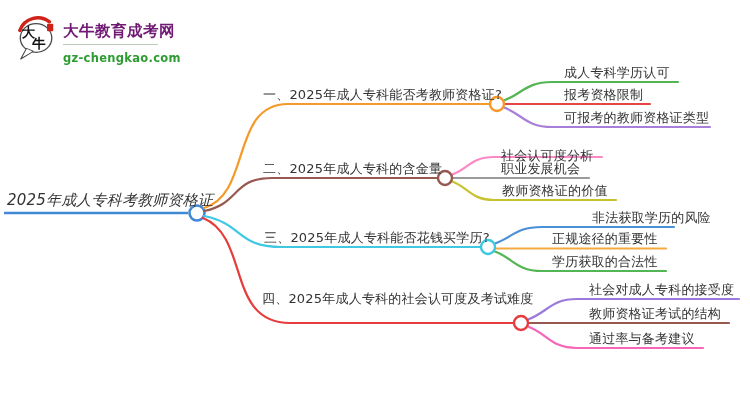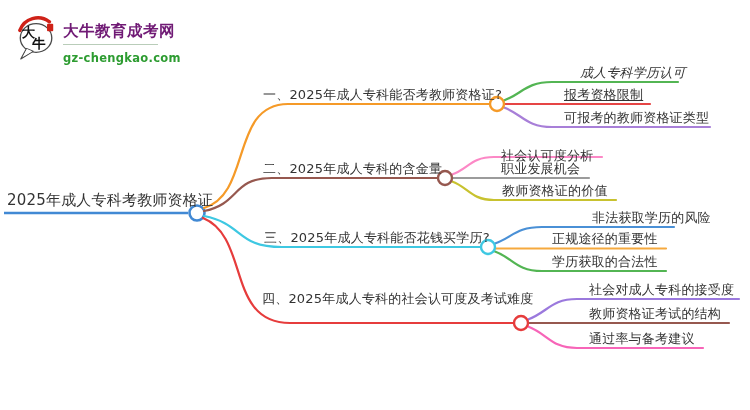--- a/index.html
+++ b/index.html
@@ -6,21 +6,21 @@
   body{
     width:750px;height:410px;background:#ffffff;overflow:hidden;position:relative;
     font-family:"DejaVu Sans","Liberation Sans",sans-serif;
   }
   #stage{position:absolute;inset:0;width:750px;height:410px;}
   svg.canvas{position:absolute;left:0;top:0;width:750px;height:410px;}
   .label{
     position:absolute;white-space:nowrap;color:#333333;line-height:1.15;
     letter-spacing:0.2px;
   }
-  .root-label{font-size:15px;font-weight:500;}
+  .root-label{font-size:15px;font-weight:500;font-style:italic;}
   .branch-label{font-size:13px;}
   .sub-label{font-size:13px;}
   
   .logo{position:absolute;left:16px;top:14px;display:flex;align-items:flex-start;}
   .logo-icon{width:42px;height:48px;flex:0 0 auto;}
   .logo-text{margin-left:5px;padding-top:7px;}
   .logo-title{font-size:15.5px;font-weight:bold;color:#701a75;letter-spacing:0.5px;}
   .logo-divider{height:1px;background:#b9cdb9;margin:2px 0 1px 0;width:95px;}
   .logo-url{font-size:11.5px;font-weight:bold;color:#2d9c31;letter-spacing:0.3px;margin-top:6px;}
 </style>
@@ -86,22 +86,22 @@
     <div class="logo-text">
       <div class="logo-title">大牛教育成考网</div>
       <div class="logo-divider"></div>
       <div class="logo-url">gz-chengkao.com</div>
     </div>
   </div>
 
   <div class="label root-label" style="left:7px;top:192px;">2025年成人专科考教师资格证</div>
 
   <div class="label branch-label" style="left:263px;top:88px;">一、2025年成人专科能否考教师资格证?</div>
-  <div class="label sub-label" style="left:580px;top:66px;font-style:italic;">成人专科学历认可</div>
-  <div class="label sub-label" style="left:564px;top:88px;text-decoration:underline;">报考资格限制</div>
+  <div class="label sub-label" style="left:564px;top:66px;">成人专科学历认可</div>
+  <div class="label sub-label" style="left:564px;top:88px;">报考资格限制</div>
   <div class="label sub-label" style="left:564px;top:111px;">可报考的教师资格证类型</div>
 
   <div class="label branch-label" style="left:263px;top:162px;">二、2025年成人专科的含金量</div>
   <div class="label sub-label" style="left:501px;top:149px;">社会认可度分析</div>
   <div class="label sub-label" style="left:501px;top:162px;">职业发展机会</div>
   <div class="label sub-label" style="left:502px;top:184px;">教师资格证的价值</div>
 
   <div class="label branch-label" style="left:264px;top:231px;">三、2025年成人专科能否花钱买学历?</div>
   <div class="label sub-label" style="left:552px;top:211px;margin-left:40px;">非法获取学历的风险</div>
   <div class="label sub-label" style="left:552px;top:255px;">学历获取的合法性</div>

